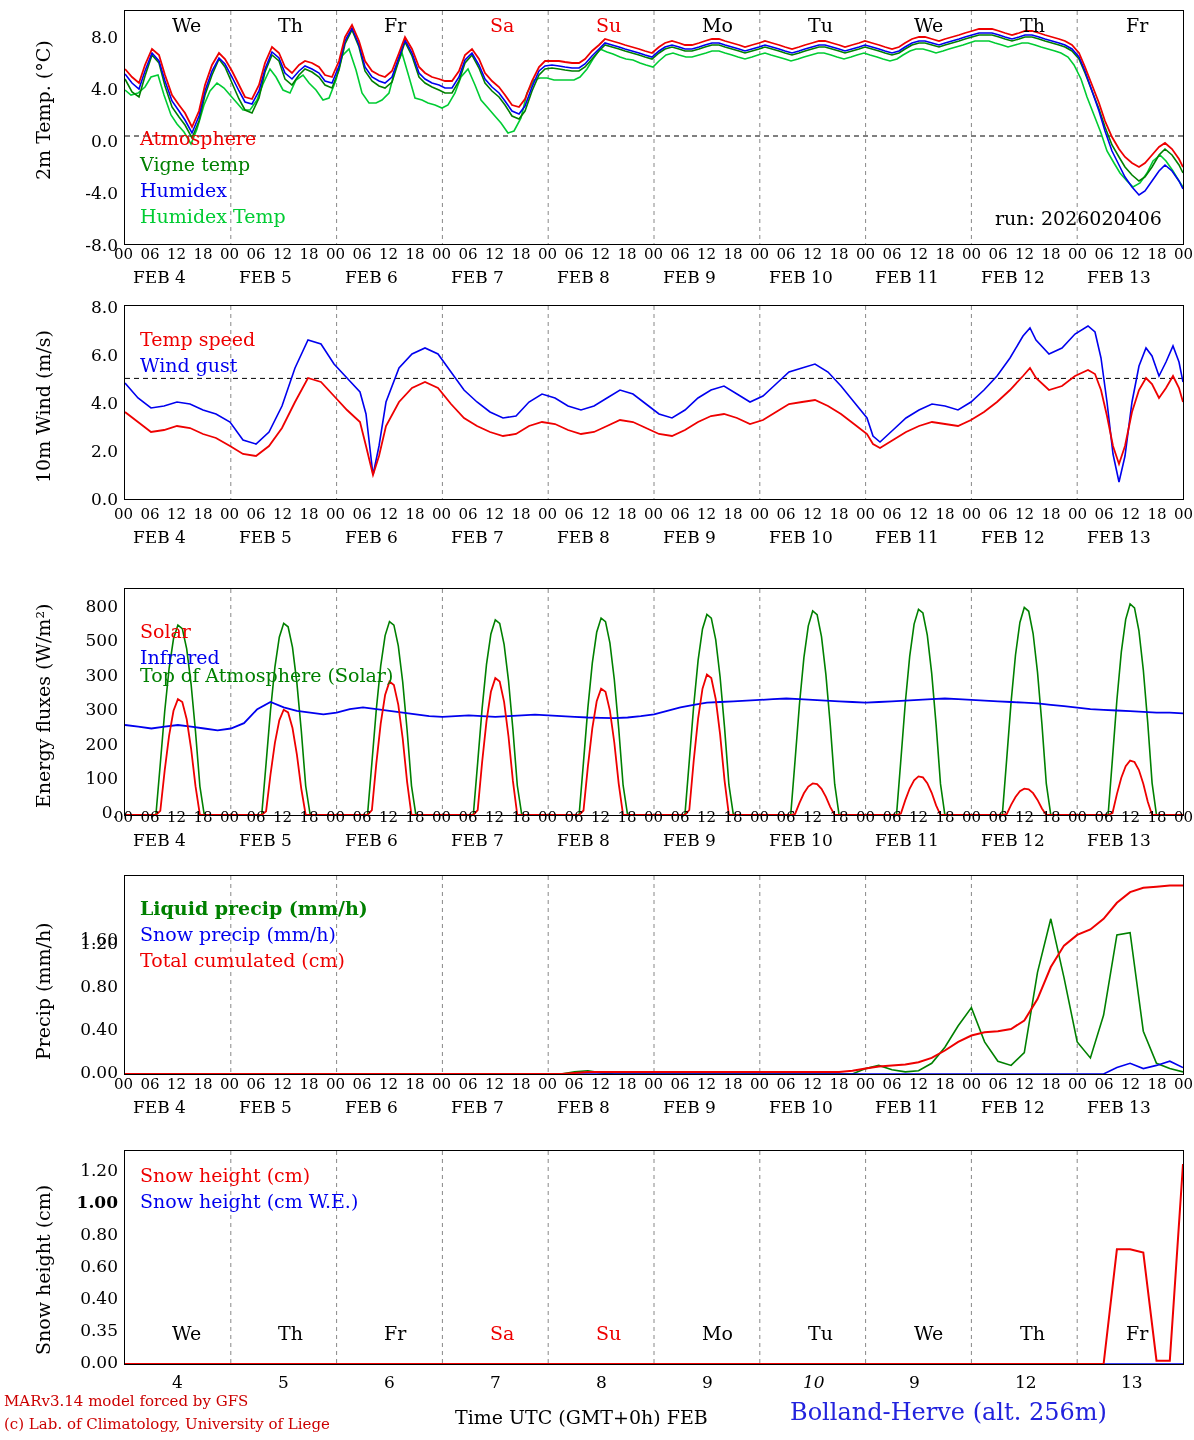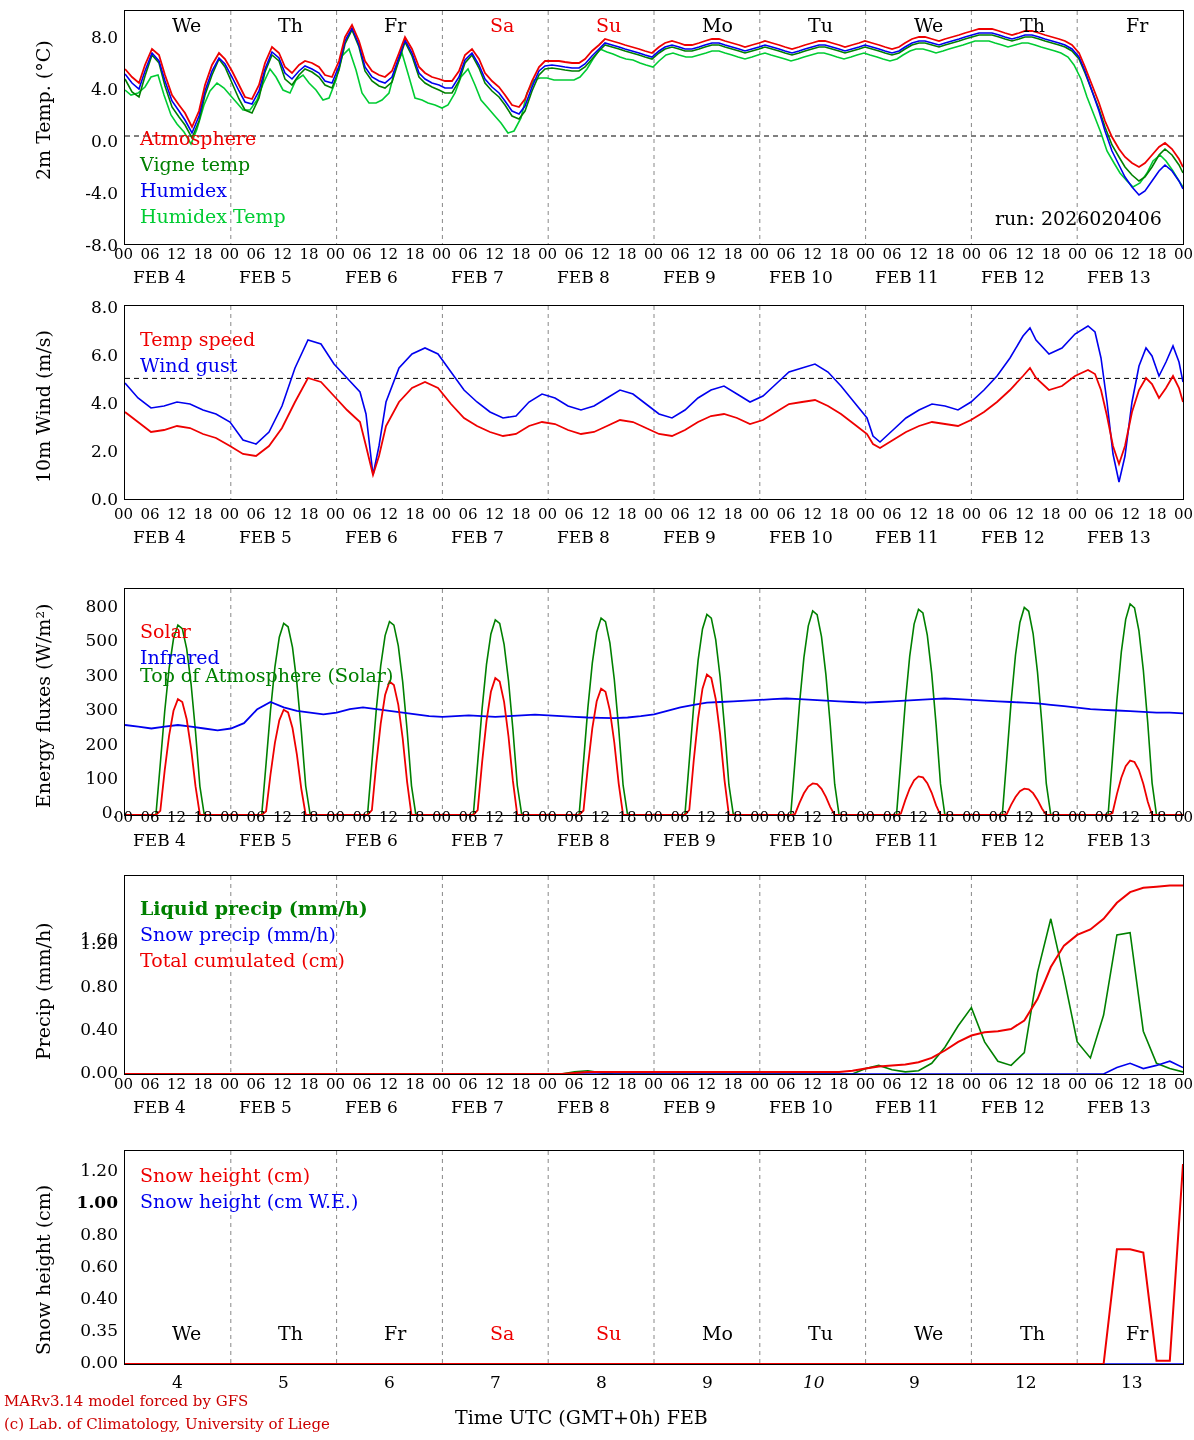--- a/index.html
+++ b/index.html
@@ -435,14 +435,15 @@
       <div class="xdate" style="left: 702px; top: 0px;">9</div>
       <div class="xdate" style="left: 803px; top: 0px; font-style: italic;">10</div>
       <div class="xdate" style="left: 909px; top: 0px;">9</div>
       <div class="xdate" style="left: 1015px; top: 0px;">12</div>
       <div class="xdate" style="left: 1121px; top: 0px;">13</div>
     </div>
 
   <div class="footl" style="left:4px;top:1392px;">MARv3.14 model forced by GFS</div>
   <div class="footl" style="left:4px;top:1415px;">(c) Lab. of Climatology, University of Liege</div>
   <div class="footc" style="left:455px;top:1406px;">Time UTC (GMT+0h) FEB</div>
+  <div class="footr" style="left:790px;top:1398px;">Bolland-Herve (alt. 256m)</div>
 
 </div>
 
 </body></html>

